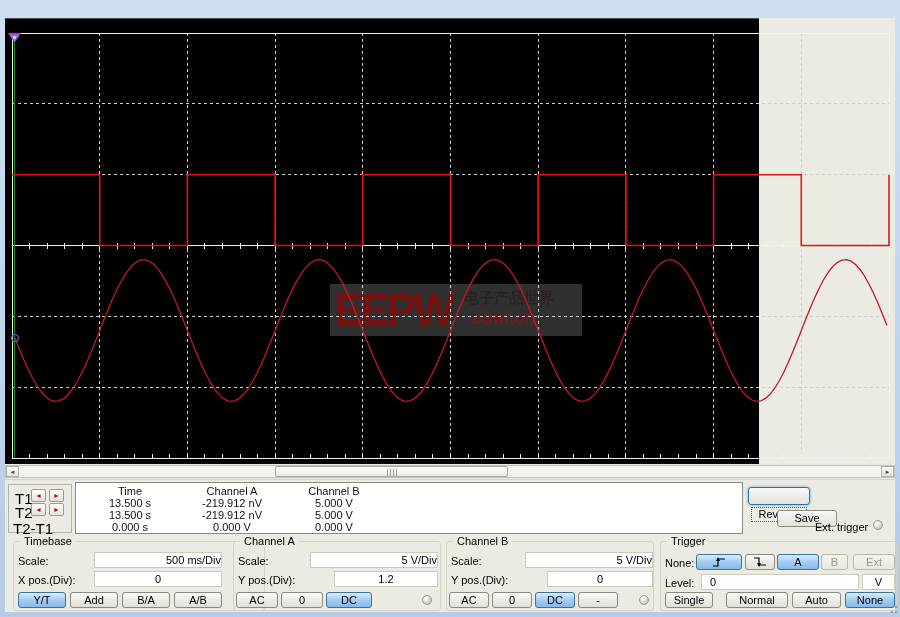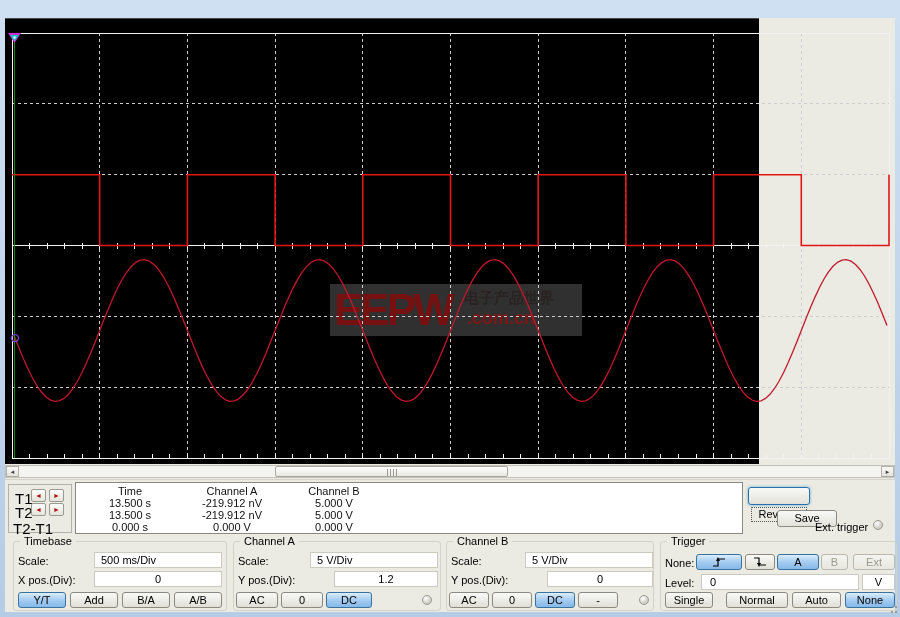--- a/index.html
+++ b/index.html
@@ -66,26 +66,26 @@
   .indicator { width:10px; height:10px; border-radius:50%;
     background:radial-gradient(circle at 35% 30%, #ffffff, #d2d2ca 60%, #b8b8b0);
     border:1px solid #9a9a92; }
   #ext-trigger-ind { position:absolute; left:868px; top:41px; }
   
   .section { position:absolute; top:523px; height:70px; border:1px solid #d2d2c6; border-radius:3px; }
   .sec-title { position:absolute; top:-7px; left:6px; background:#ebebe3; padding:0 4px; font-size:11px; }
   .fld-label { position:absolute; font-size:11px; white-space:nowrap; }
   .fld { position:absolute; height:16px; background:#fff; border:1px solid #cacabe;
     font-size:11px; line-height:14px; }
-  .fld.left { padding-left:6px; } .fld.center { text-align:center; }
+  .fld.left { padding-left:6px;text-align:right; } .fld.center { text-align:center; }
   .tgl { position:absolute; height:16px; background:linear-gradient(#f9f9f7,#e0e0d8);
     border:1px solid #8a8a82; border-radius:3px; font-size:11px; text-align:center; line-height:14px; cursor:default; }
   .tgl.sel { background:linear-gradient(#dceefc 0%,#a9cef1 45%,#86b9ea 100%); border-color:#39729f; }
   .tgl.dis { color:#9a9a92; border-color:#b8b8b0; background:linear-gradient(#f4f4f0,#e8e8e0); }
-  #timebase { left:8px;  width:214px; }
+  #timebase { left:8px;  width:252px; }
   #channel-a { left:228px; width:208px; }
   #channel-b { left:441px; width:208px; }
   #trigger   { left:655px; width:237px; }
   .edge-svg { display:inline-block; vertical-align:middle; margin-top:-2px; }
   #resize-grip { position:absolute; right:3px; bottom:3px; width:8px; height:8px;
     background:
       radial-gradient(circle at 7px 1px, #9a9a92 1px, transparent 1.2px),
       radial-gradient(circle at 7px 6px, #9a9a92 1px, transparent 1.2px),
       radial-gradient(circle at 3px 6px, #9a9a92 1px, transparent 1.2px); }
 </style>

